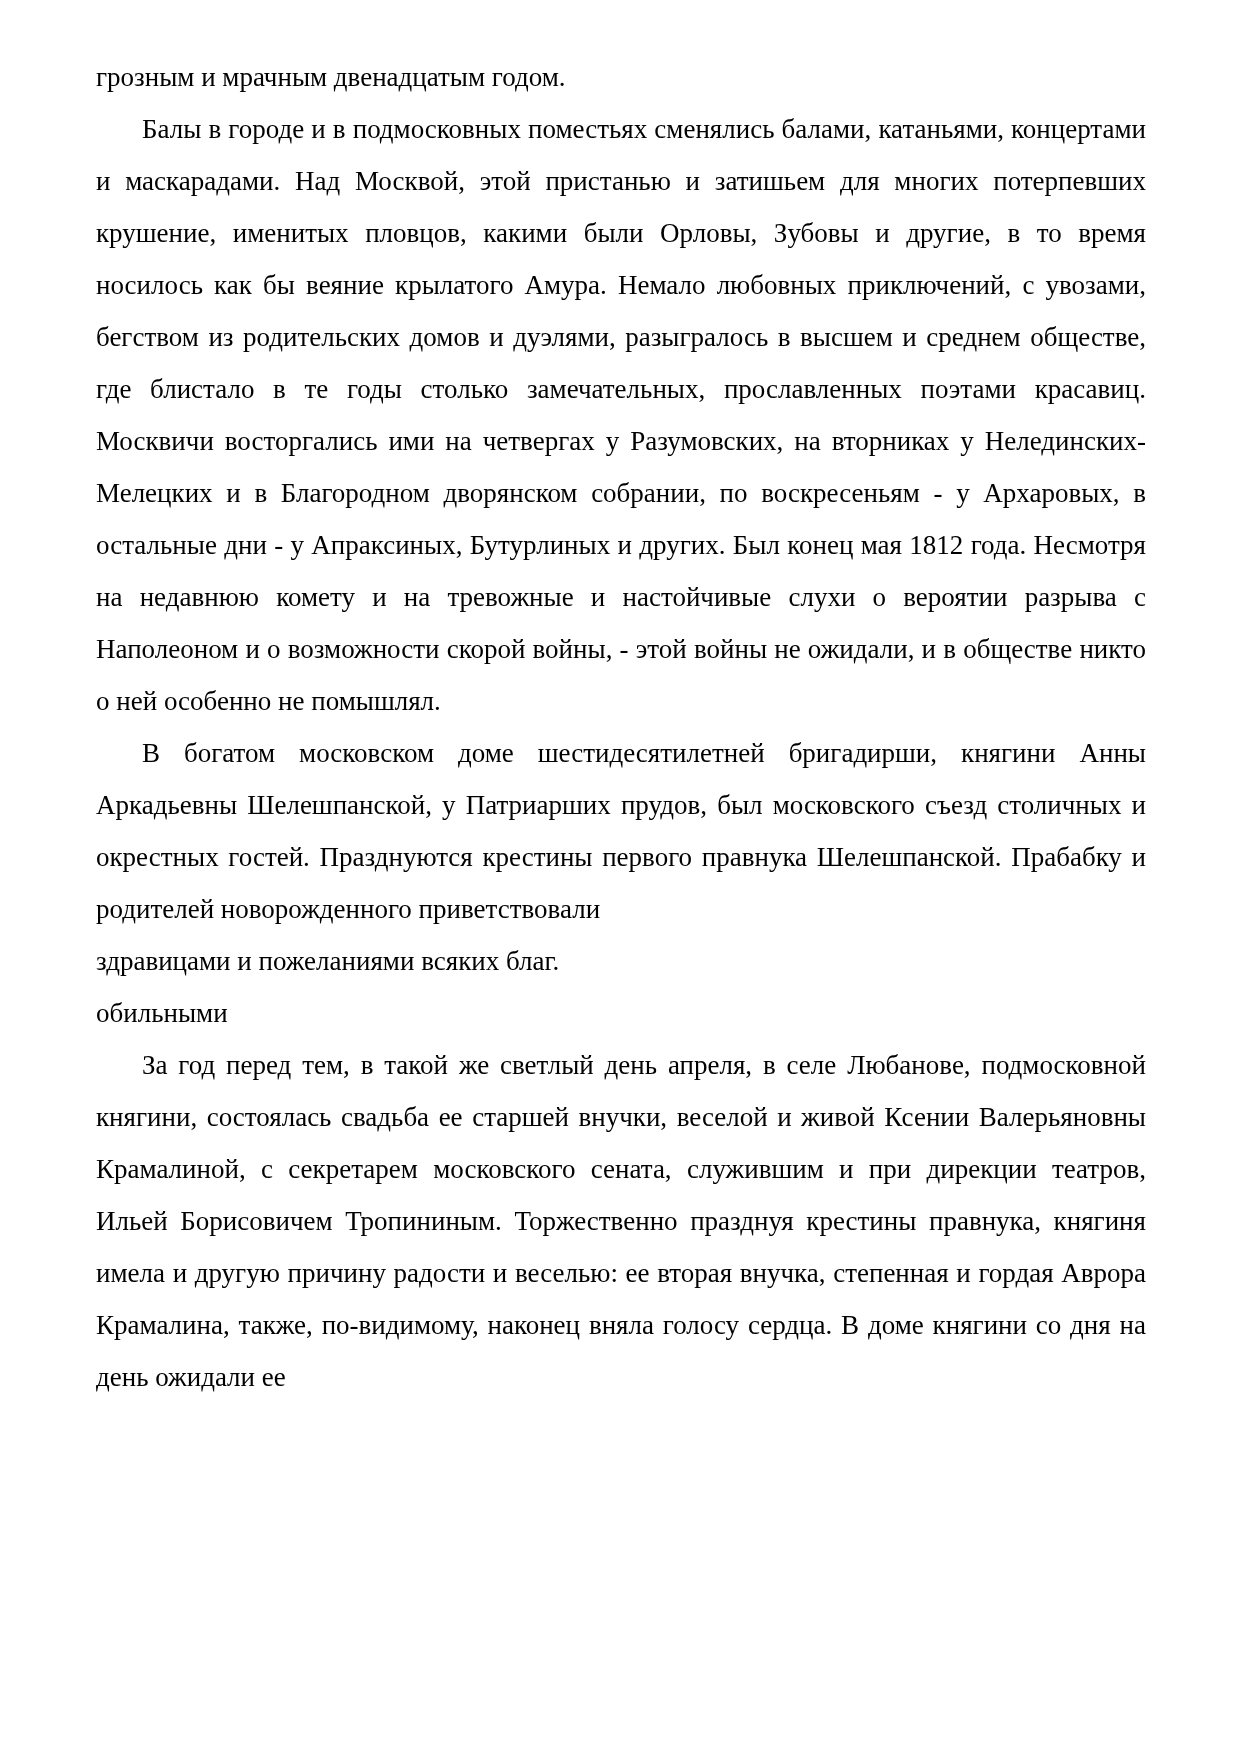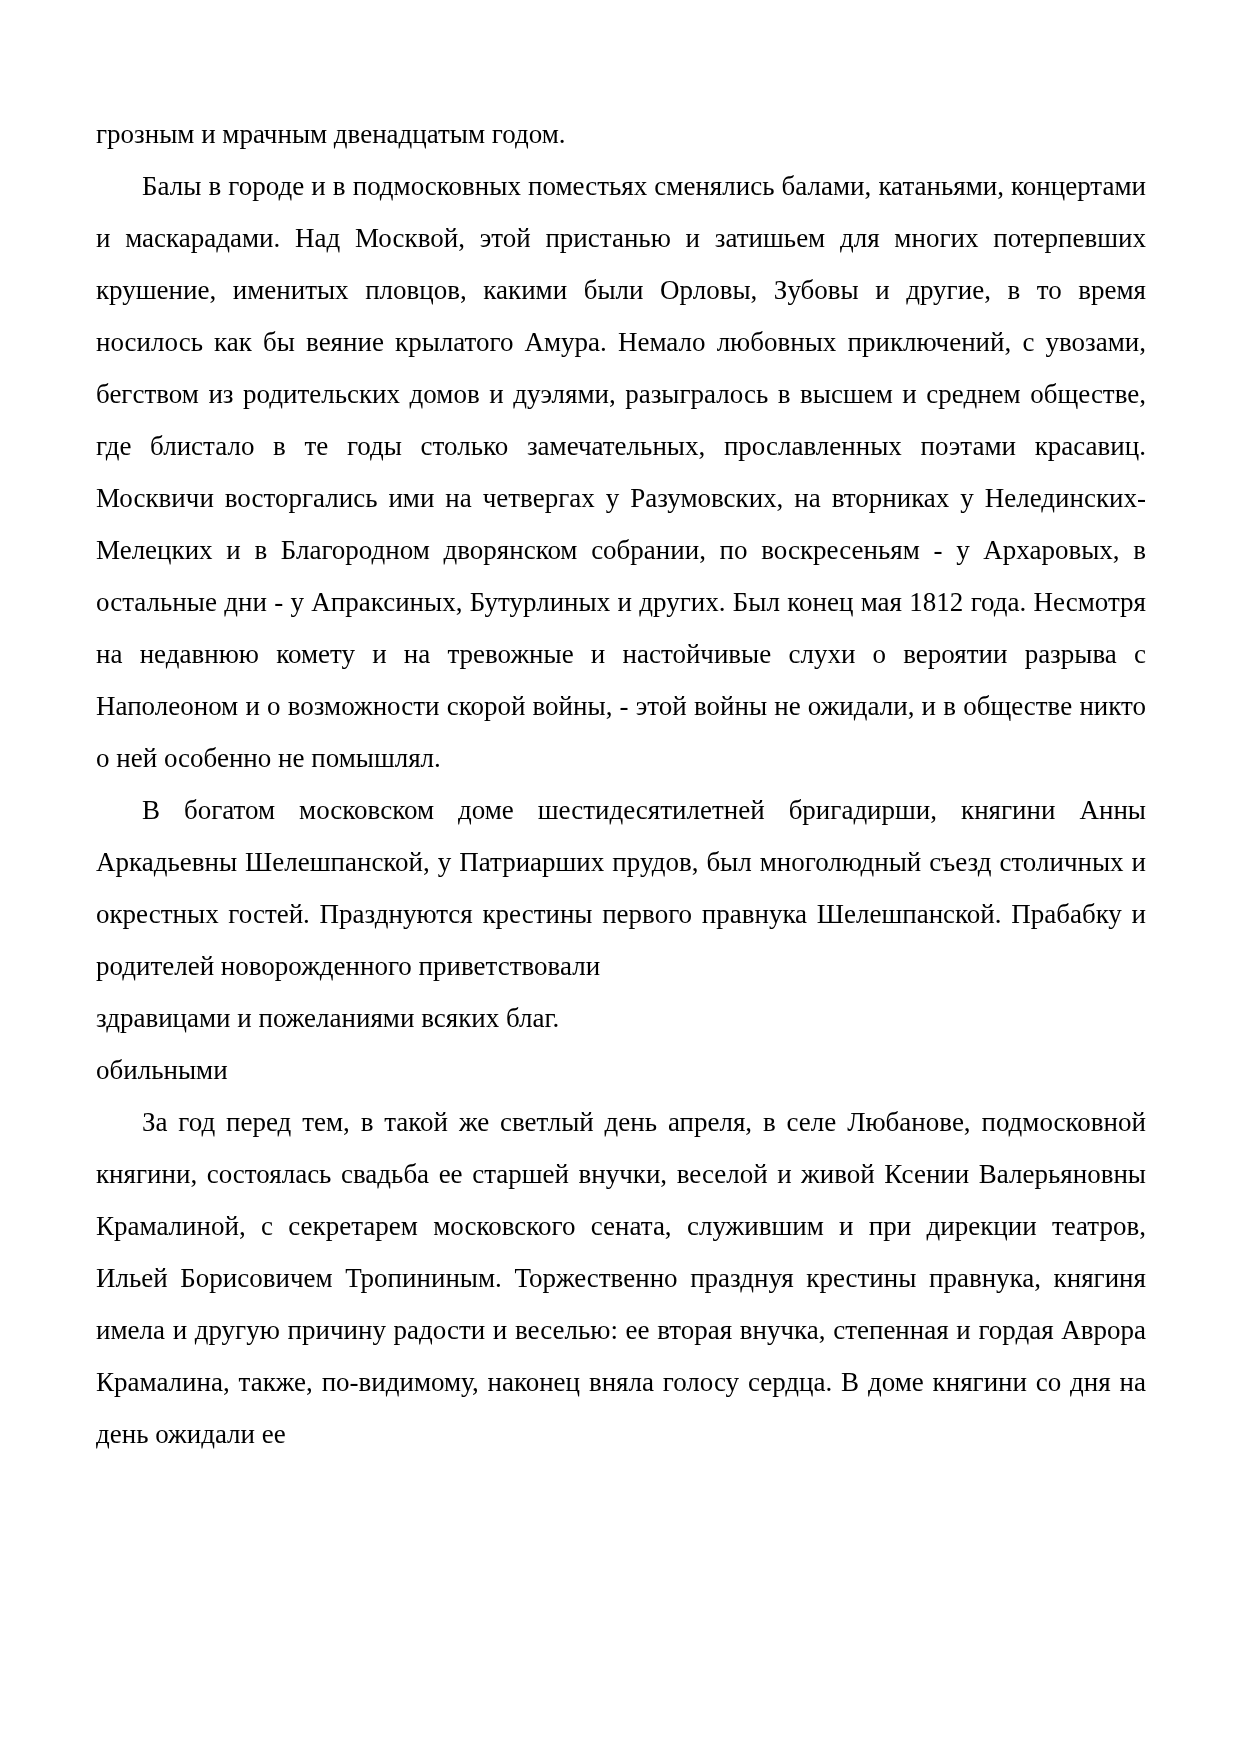--- a/index.html
+++ b/index.html
@@ -10,21 +10,21 @@
   body {
     width: 1242px;
     min-height: 1755px;
     font-family: "Liberation Serif", "DejaVu Serif", serif;
     color: #000000;
   }
   .page {
     width: 1052px;
     min-height: 1755px;
     box-sizing: border-box;
-    padding: 108px 96px 60px 96px;
+    padding: 51px 96px 60px 96px;
     background: #ffffff;
   }
   .doc-body {
     width: 1050px;
     margin: 0 auto;
   }
   p {
     margin: 0;
     font-size: 27px;
     line-height: 52px;
@@ -45,21 +45,21 @@
 </head>
 <body>
 
 <div class="page">
   <div class="doc-body">
 
     <p class="noindent">грозным и мрачным двенадцатым годом.</p>
 
     <p class="indent">Балы  в  городе и в подмосковных поместьях сменялись балами, катаньями, концертами  и маскарадами. Над Москвой, этой пристанью и затишьем для многих потерпевших крушение, именитых пловцов, какими были Орловы, Зубовы и другие,  в  то время носилось как бы веяние крылатого Амура. Немало любовных приключений,  с  увозами,  бегством из родительских домов и дуэлями, разыгралось  в  высшем  и  среднем  обществе, где блистало в те годы столько замечательных,  прославленных поэтами красавиц. Москвичи восторгались ими на четвергах  у  Разумовских,  на  вторниках у Нелединских-Мелецких  и  в Благородном  дворянском собрании, по воскресеньям - у Архаровых, в остальные дни  -  у Апраксиных, Бутурлиных и других. Был конец мая 1812 года. Несмотря на  недавнюю  комету и на тревожные и настойчивые слухи о вероятии разрыва с Наполеоном  и  о  возможности  скорой  войны,  -  этой войны не ожидали, и в обществе никто о ней особенно не помышлял.</p>
 
-    <p class="indent">В  богатом  московском  доме шестидесятилетней бригадирши, княгини Анны Аркадьевны  Шелешпанской,  у Патриарших прудов,  был  многолюдный  съезд столичных  и  окрестных  гостей.  Празднуются крестины  первого  правнука Шелешпанской.        Прабабку      и    родителей    новорожденного    приветствовали</p>
+    <p class="indent">В  богатом  московском  доме шестидесятилетней бригадирши, княгини Анны Аркадьевны  Шелешпанской,  у Патриарших прудов,  был  московского  съезд столичных  и  окрестных  гостей.  Празднуются крестины  первого  правнука Шелешпанской.        Прабабку      и    родителей    новорожденного    приветствовали</p>
 
     <p class="noindent last-line-left">здравицами и пожеланиями всяких благ.</p>
 
     <p class="noindent last-line-left">обильными</p>
 
     <p class="indent">За  год  перед  тем,  в  такой же светлый день апреля, в селе Любанове, подмосковной  княгини, состоялась свадьба ее старшей внучки, веселой и живой Ксении  Валерьяновны  Крамалиной, с секретарем московского сената, служившим и  при дирекции театров, Ильей Борисовичем Тропининым. Торжественно празднуя крестины  правнука,  княгиня  имела  и  другую причину радости и веселью: ее вторая  внучка,  степенная  и  гордая  Аврора Крамалина, также, по-видимому, наконец  вняла  голосу  сердца.  В  доме  княгини  со дня на день ожидали ее</p>
 
   </div>
 </div>
 

